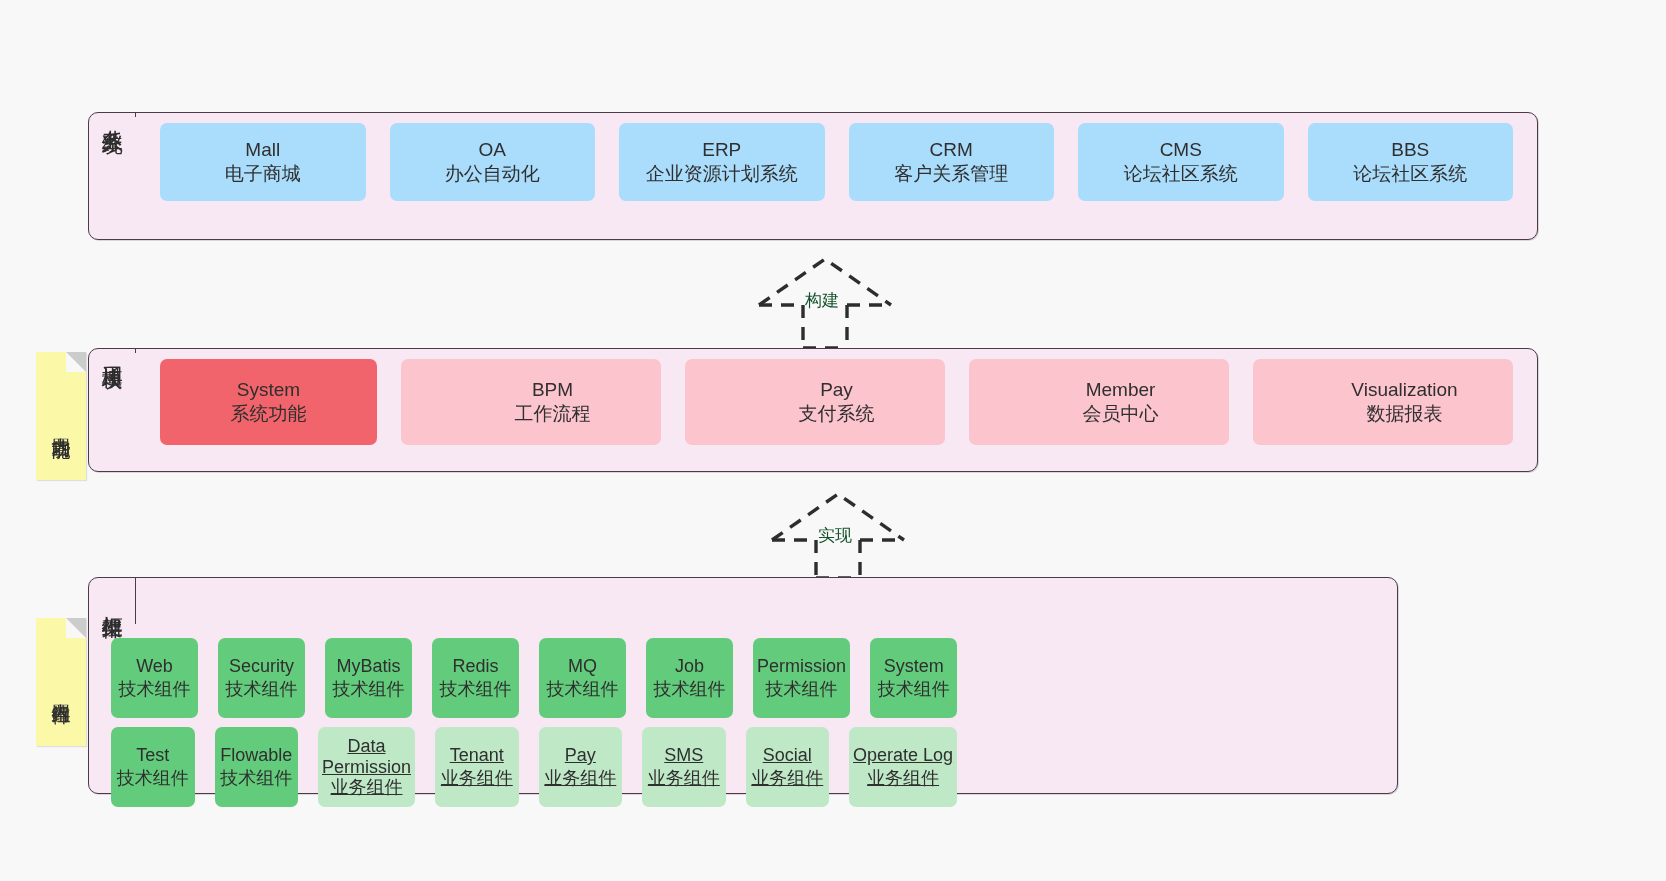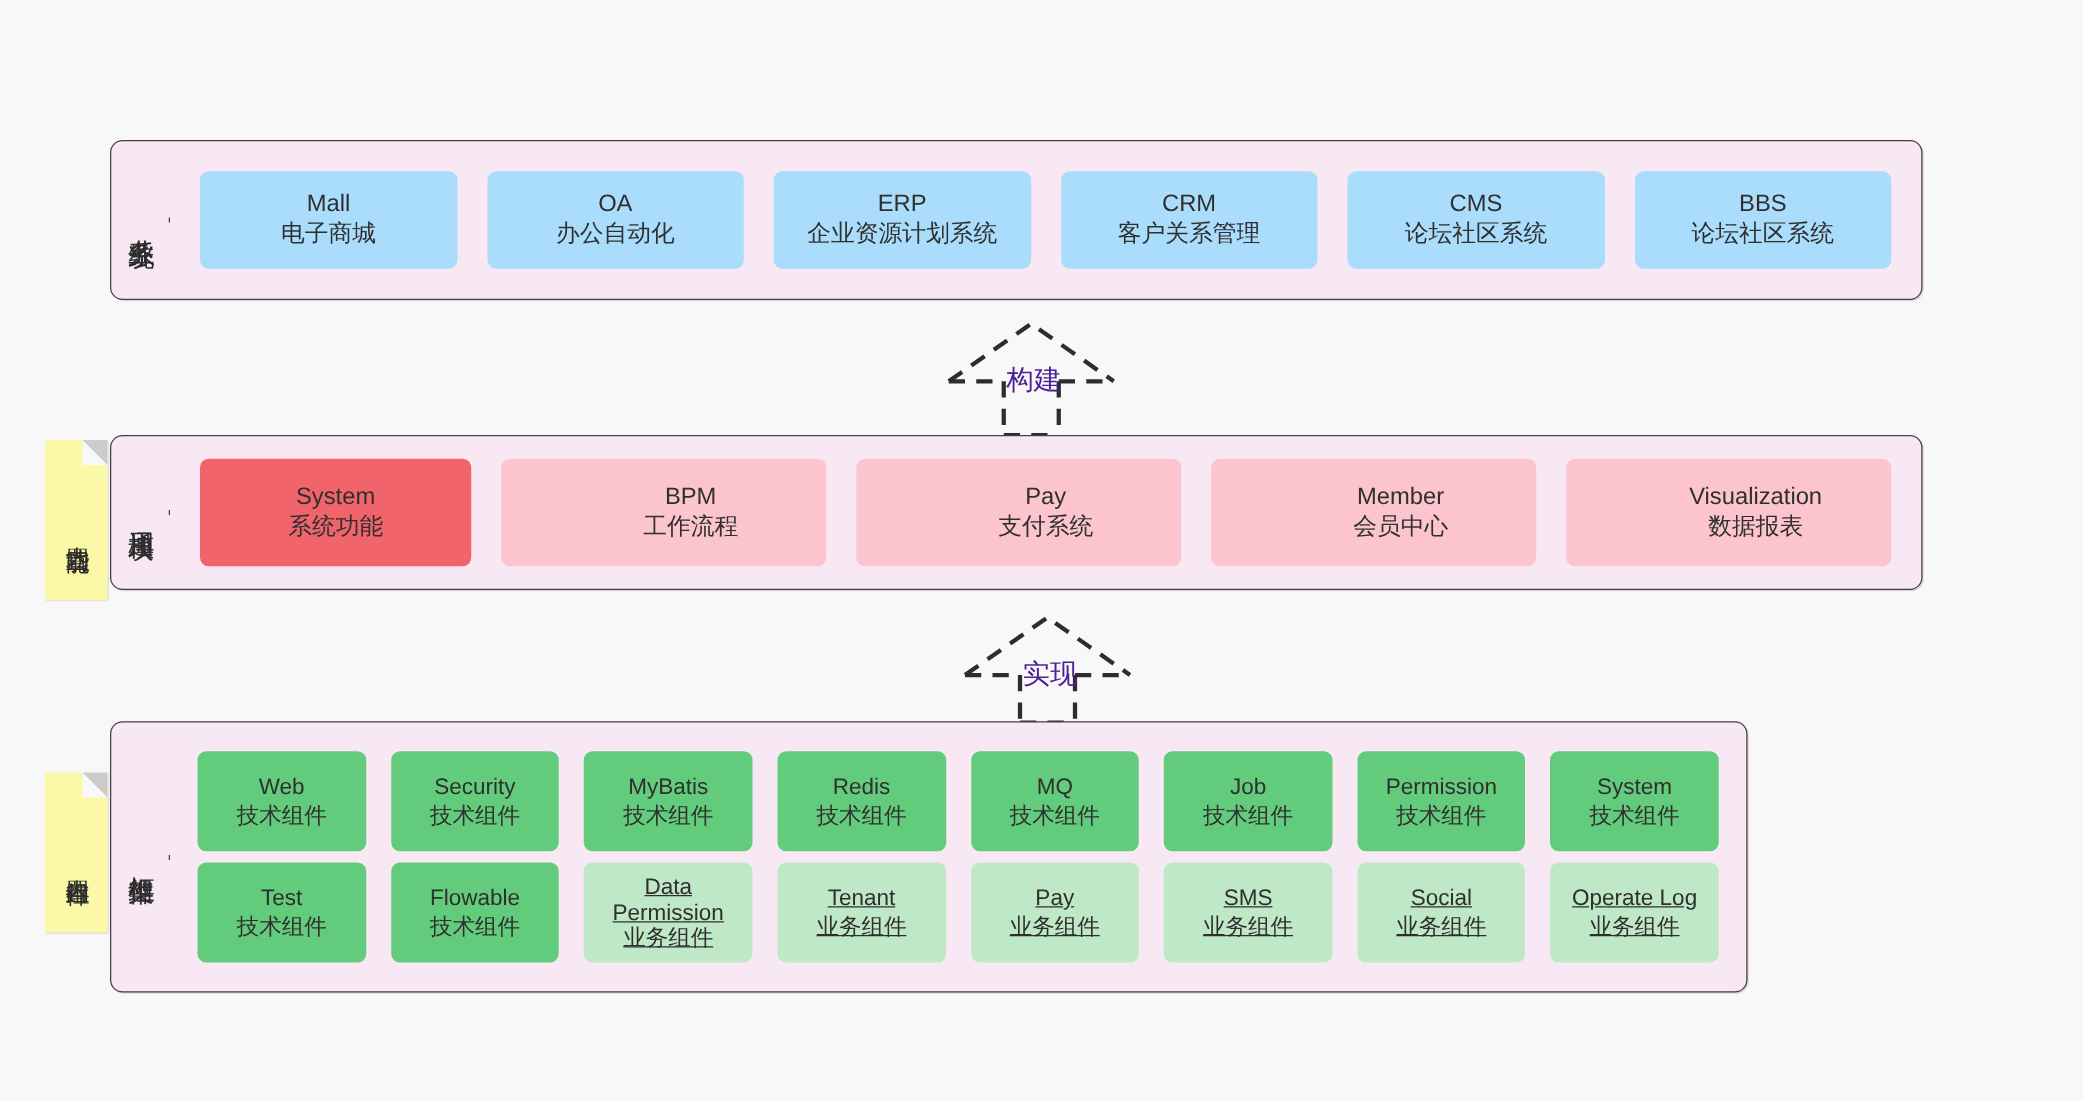--- a/index.html
+++ b/index.html
@@ -23,21 +23,21 @@
   }
 
   
   .layer {
     position: absolute;
     background: #f8e8f4;
     border: 1.6px solid #4a3b46;
     border-radius: 10px;
     box-sizing: border-box;
     display: flex;
-    align-items: center;
+    align-items: flex-start;
     box-shadow: 1px 1px 0 rgba(0,0,0,0.13);
   }
 
   
   .layer-caption {
     width: 46px;
     flex: 0 0 46px;
     display: flex;
     align-items: center;
     justify-content: center;
@@ -137,22 +137,22 @@
     background: #f8f8f8;
   }
 
   
   .relation {
     position: absolute;
   }
   .relation svg { display: block; overflow: visible; }
   .relation .rel-label {
     position: absolute;
-    font-size: 22px;
-    color: #4c1d95;
+    font-size: 17px;
+    color: #14532d;
     white-space: nowrap;
     background: transparent;
   }
 </style>
 </head>
 <body>
 
 <div id="canvas">
 
   <div class="layer layer-1" style="left:88px; top:112px; width:1450px; height:128px;">
@@ -240,21 +240,21 @@
     </svg>
     <div class="rel-label" style="left:50px; top:34px;">实现</div>
   </div>
 
   <div class="sticky" style="left:36px; top:618px; width:50px; height:128px;">
     <div class="fold-bg"></div>
     <div class="fold"></div>
     <span>内置组件</span>
   </div>
 
-  <div class="layer layer-3" style="left:88px; top:577px; width:1310px; height:217px;">
+  <div class="layer layer-3" style="left:88px; top:577px; width:1310px; height:217px;flex-direction:column;">
     <div class="layer-caption">框架组件</div>
     <div class="layer-body grid2">
 
       <div class="row">
         <div class="node c-green">
           <span class="nm">Web</span>
           <span class="sub">技术组件</span>
         </div>
         <div class="node c-green">
           <span class="nm">Security</span>

